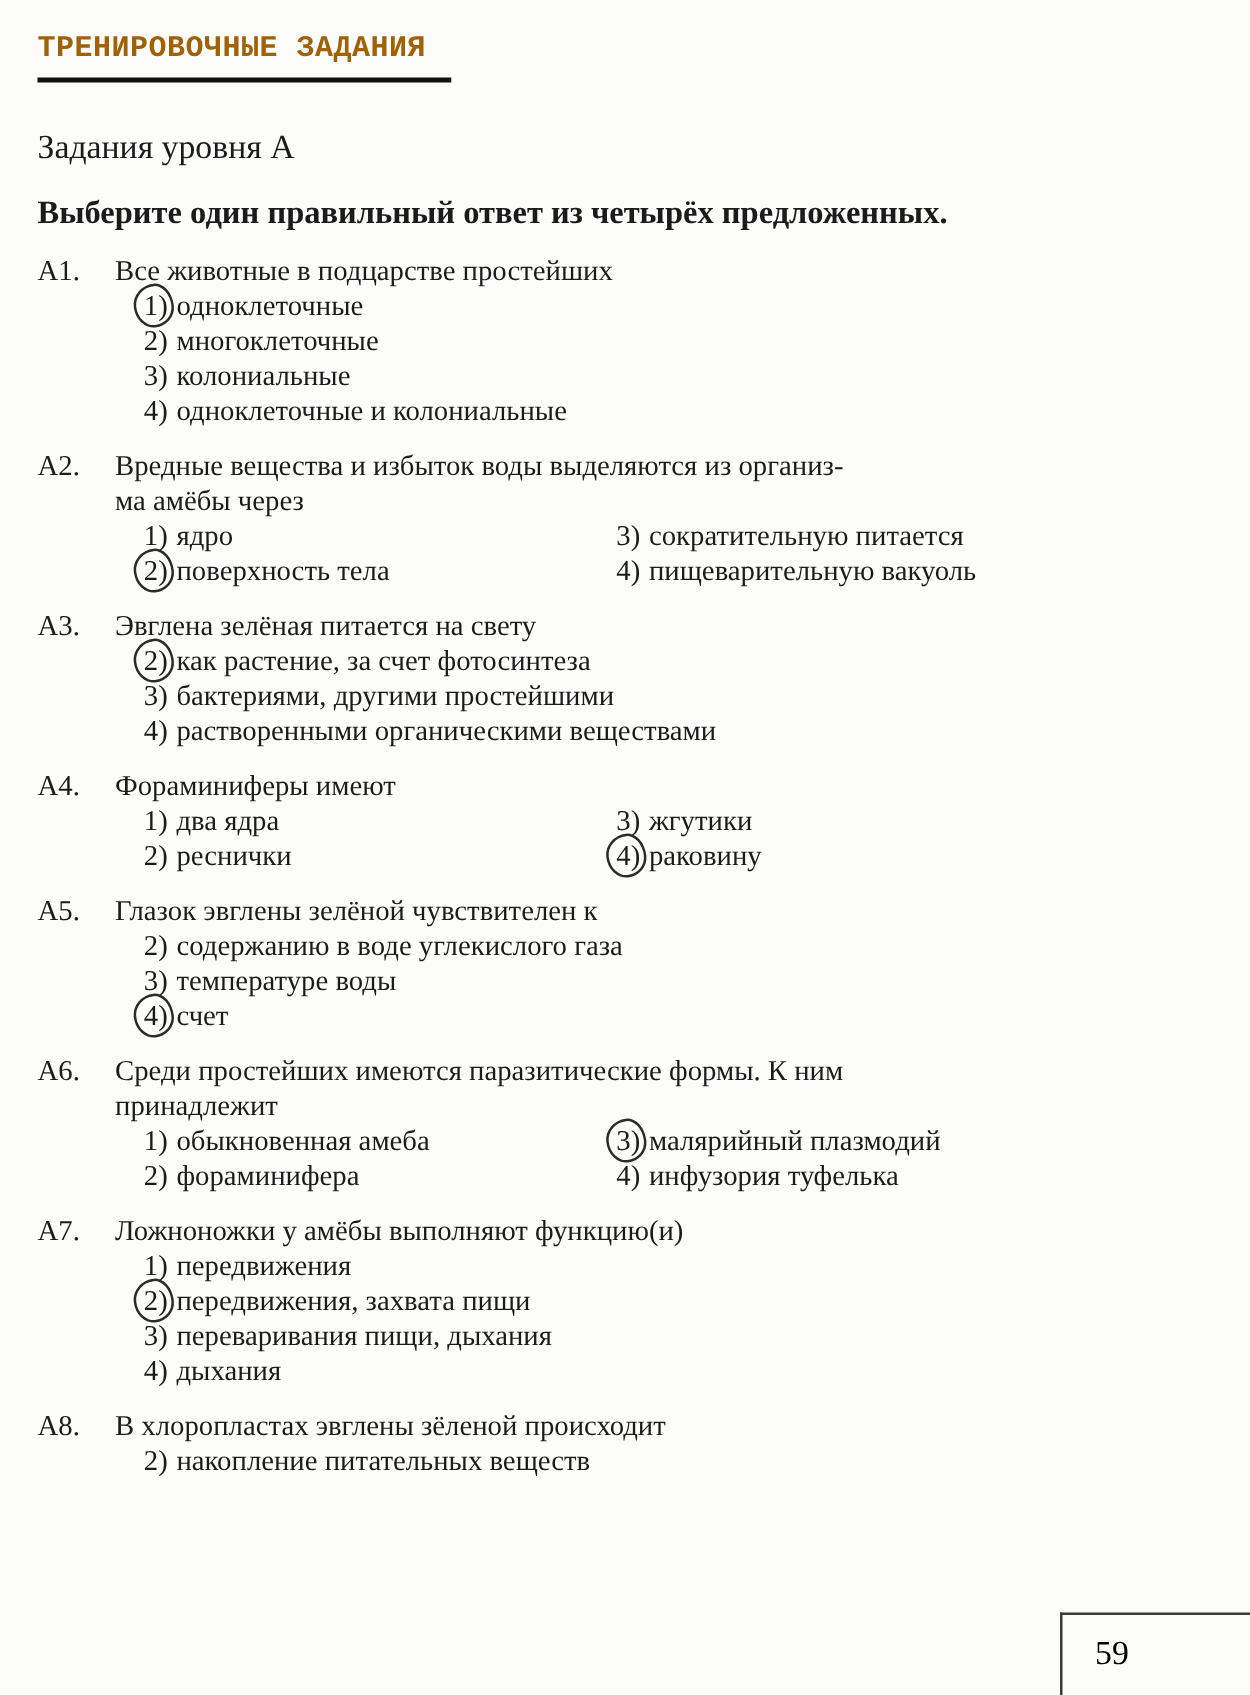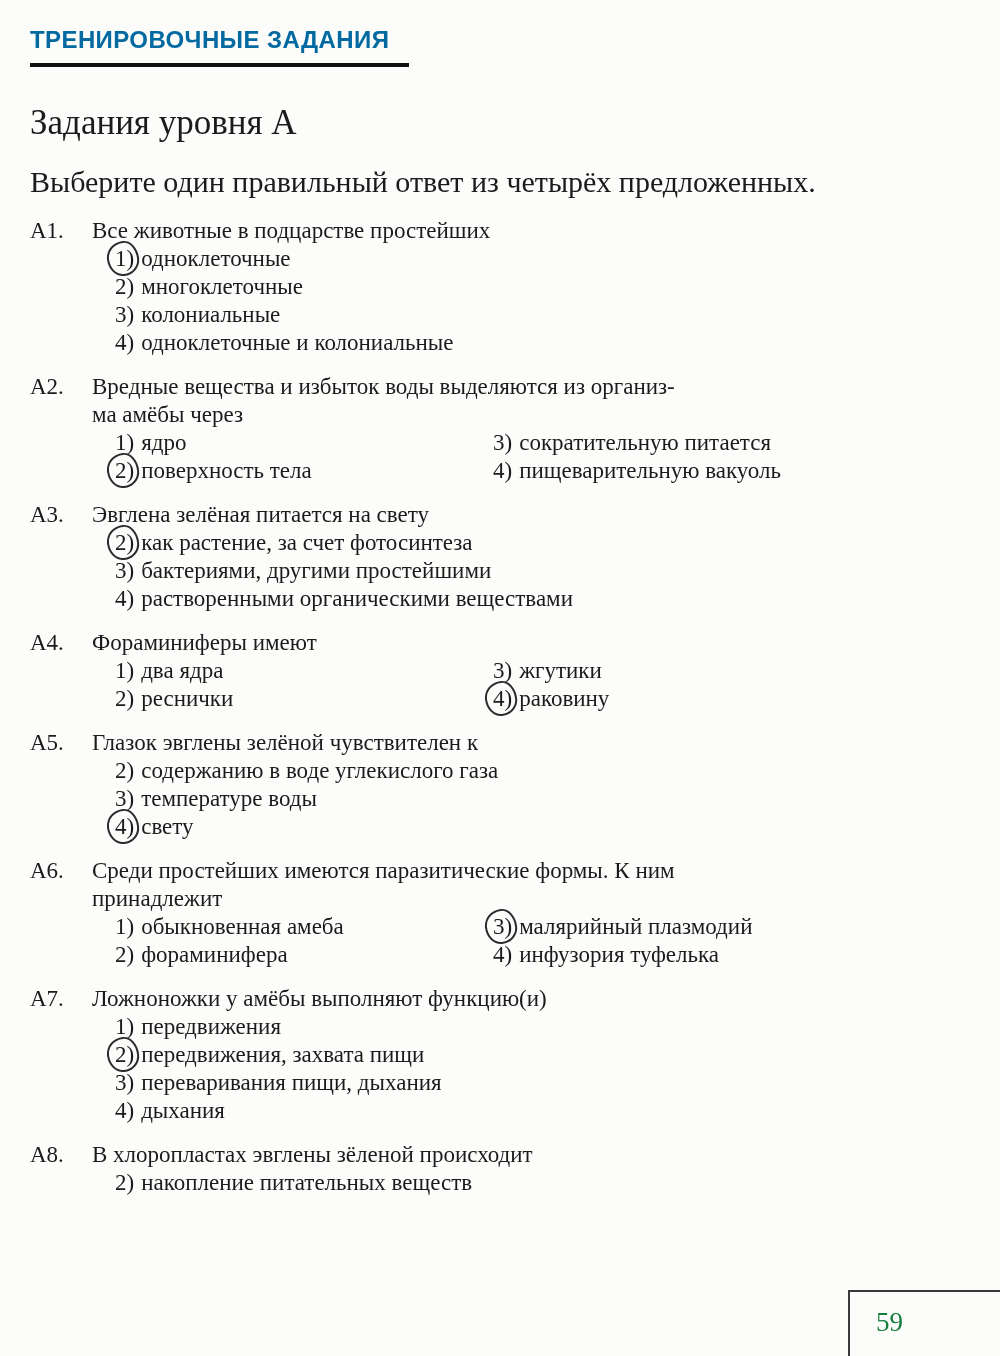--- a/index.html
+++ b/index.html
@@ -7,40 +7,40 @@
   body {
     background:#fcfcfb;
     color:#1b1b1b;
     font-family:"Liberation Serif", serif;
     position:relative;
     overflow:hidden;
   }
   .page { padding:26px 40px 0 30px; }
 
   .header {
-    font-family:Liberation Sans, sans-serif;
+    font-family:Liberation Mono, monospace;
     font-weight:bold;
     font-size:24px;
     letter-spacing:0.4px;
     display:inline-block;
     border-bottom:4px solid #101010;
     padding:0 20px 9px 0;
-    color:#0369a1;
+    color:#a16207;
   }
 
   .section-title {
     margin-top:36px;
-    font-size:35px;
+    font-size:27px;
     font-weight:normal;
   }
 
   .instruction {
     margin-top:22px;
-    font-size:30px;
-    font-weight:normal;
+    font-size:26px;
+    font-weight:bold;
   }
 
   .questions { margin-top:18px; }
 
   .question { margin-top:16px; font-size:23px; line-height:28px; }
 
   .q-head { display:flex; }
   .q-id { font-weight:normal; width:62px; flex:none; }
   .q-text { flex:1; }
 
@@ -68,21 +68,21 @@
     right:0; bottom:0;
     width:152px; height:66px;
     border-top:2px solid #3a3a3a;
     border-left:2px solid #3a3a3a;
     background:#fcfcfb;
   }
   .page-num {
     position:absolute;
     left:26px; top:15px;
     font-size:27px;
-    color:#15803d;
+    color:#000000;
   }
 </style>
 </head>
 <body>
 
 <div class="page">
   <h1 class="header">ТРЕНИРОВОЧНЫЕ ЗАДАНИЯ</h1>
   <div class="section-title">Задания уровня А</div>
   <div class="instruction">Выберите один правильный ответ из четырёх предложенных.</div>
   <div class="questions">
@@ -134,21 +134,21 @@
         </div>
       </section>
       <section class="question">
         <div class="q-head">
           <span class="q-id">А5.</span>
           <span class="q-text">Глазок эвглены зелёной чувствителен к</span>
         </div>
         <div class="options">
           <div class="option"><span class="opt-num">2)</span><span class="opt-text">содержанию в воде углекислого газа</span></div>
           <div class="option"><span class="opt-num">3)</span><span class="opt-text">температуре воды</span></div>
-          <div class="option"><span class="opt-num circled">4)</span><span class="opt-text">свету</span></div>
+          <div class="option"><span class="opt-num circled">4)</span><span class="opt-text">счет</span></div>
         </div>
       </section>
       <section class="question">
         <div class="q-head">
           <span class="q-id">А6.</span>
           <span class="q-text">Среди простейших имеются паразитические формы. К ним<br>принадлежит</span>
         </div>
         <div class="options two-col">
           <div class="option"><span class="opt-num">1)</span><span class="opt-text">обыкновенная амеба</span></div>
           <div class="option"><span class="opt-num circled">3)</span><span class="opt-text">малярийный плазмодий</span></div>

